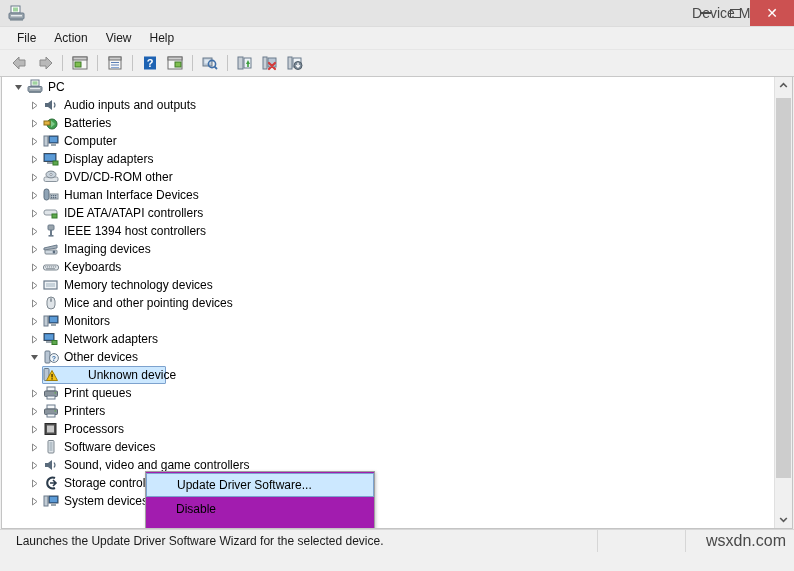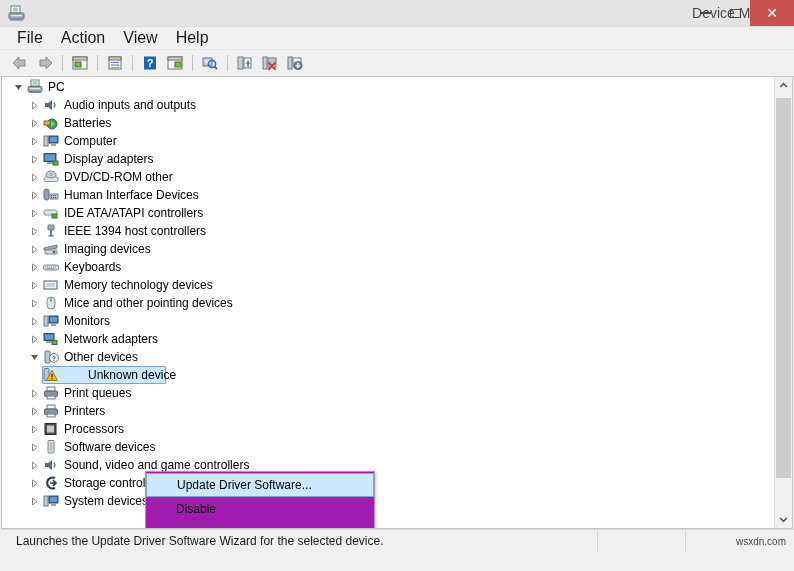--- a/index.html
+++ b/index.html
@@ -89,21 +89,21 @@
   
   .menubar {
     height: 22px;
     background: #f0f0f0;
     display: flex;
     align-items: center;
     padding-left: 8px;
     border-bottom: 1px solid #e6e6e6;
   }
   .menu-item {
-    font-size: 16px;
+    font-size: 12px;
     color: #1a1a1a;
     padding: 2px 9px;
     cursor: default;
   }
 
   
   .toolbar {
     height: 26px;
     background: #f0f0f0;
     display: flex;
@@ -282,21 +282,21 @@
     width: 88px;
     height: 100%;
     border-right: 1px solid #d6d6d6;
     box-sizing: border-box;
   }
   .status-watermark {
     width: 100px;
     text-align: right;
     padding-right: 8px;
     color: #4a4a4a;
-    font-size: 10px;
+    font-size: 16px;
   }
 </style>
 </head>
 <body>
 
 <div id="app">
 
   <div class="titlebar">
     <div class="titlebar-icon">
       <svg width="22" height="20" viewBox="0 0 22 20">

